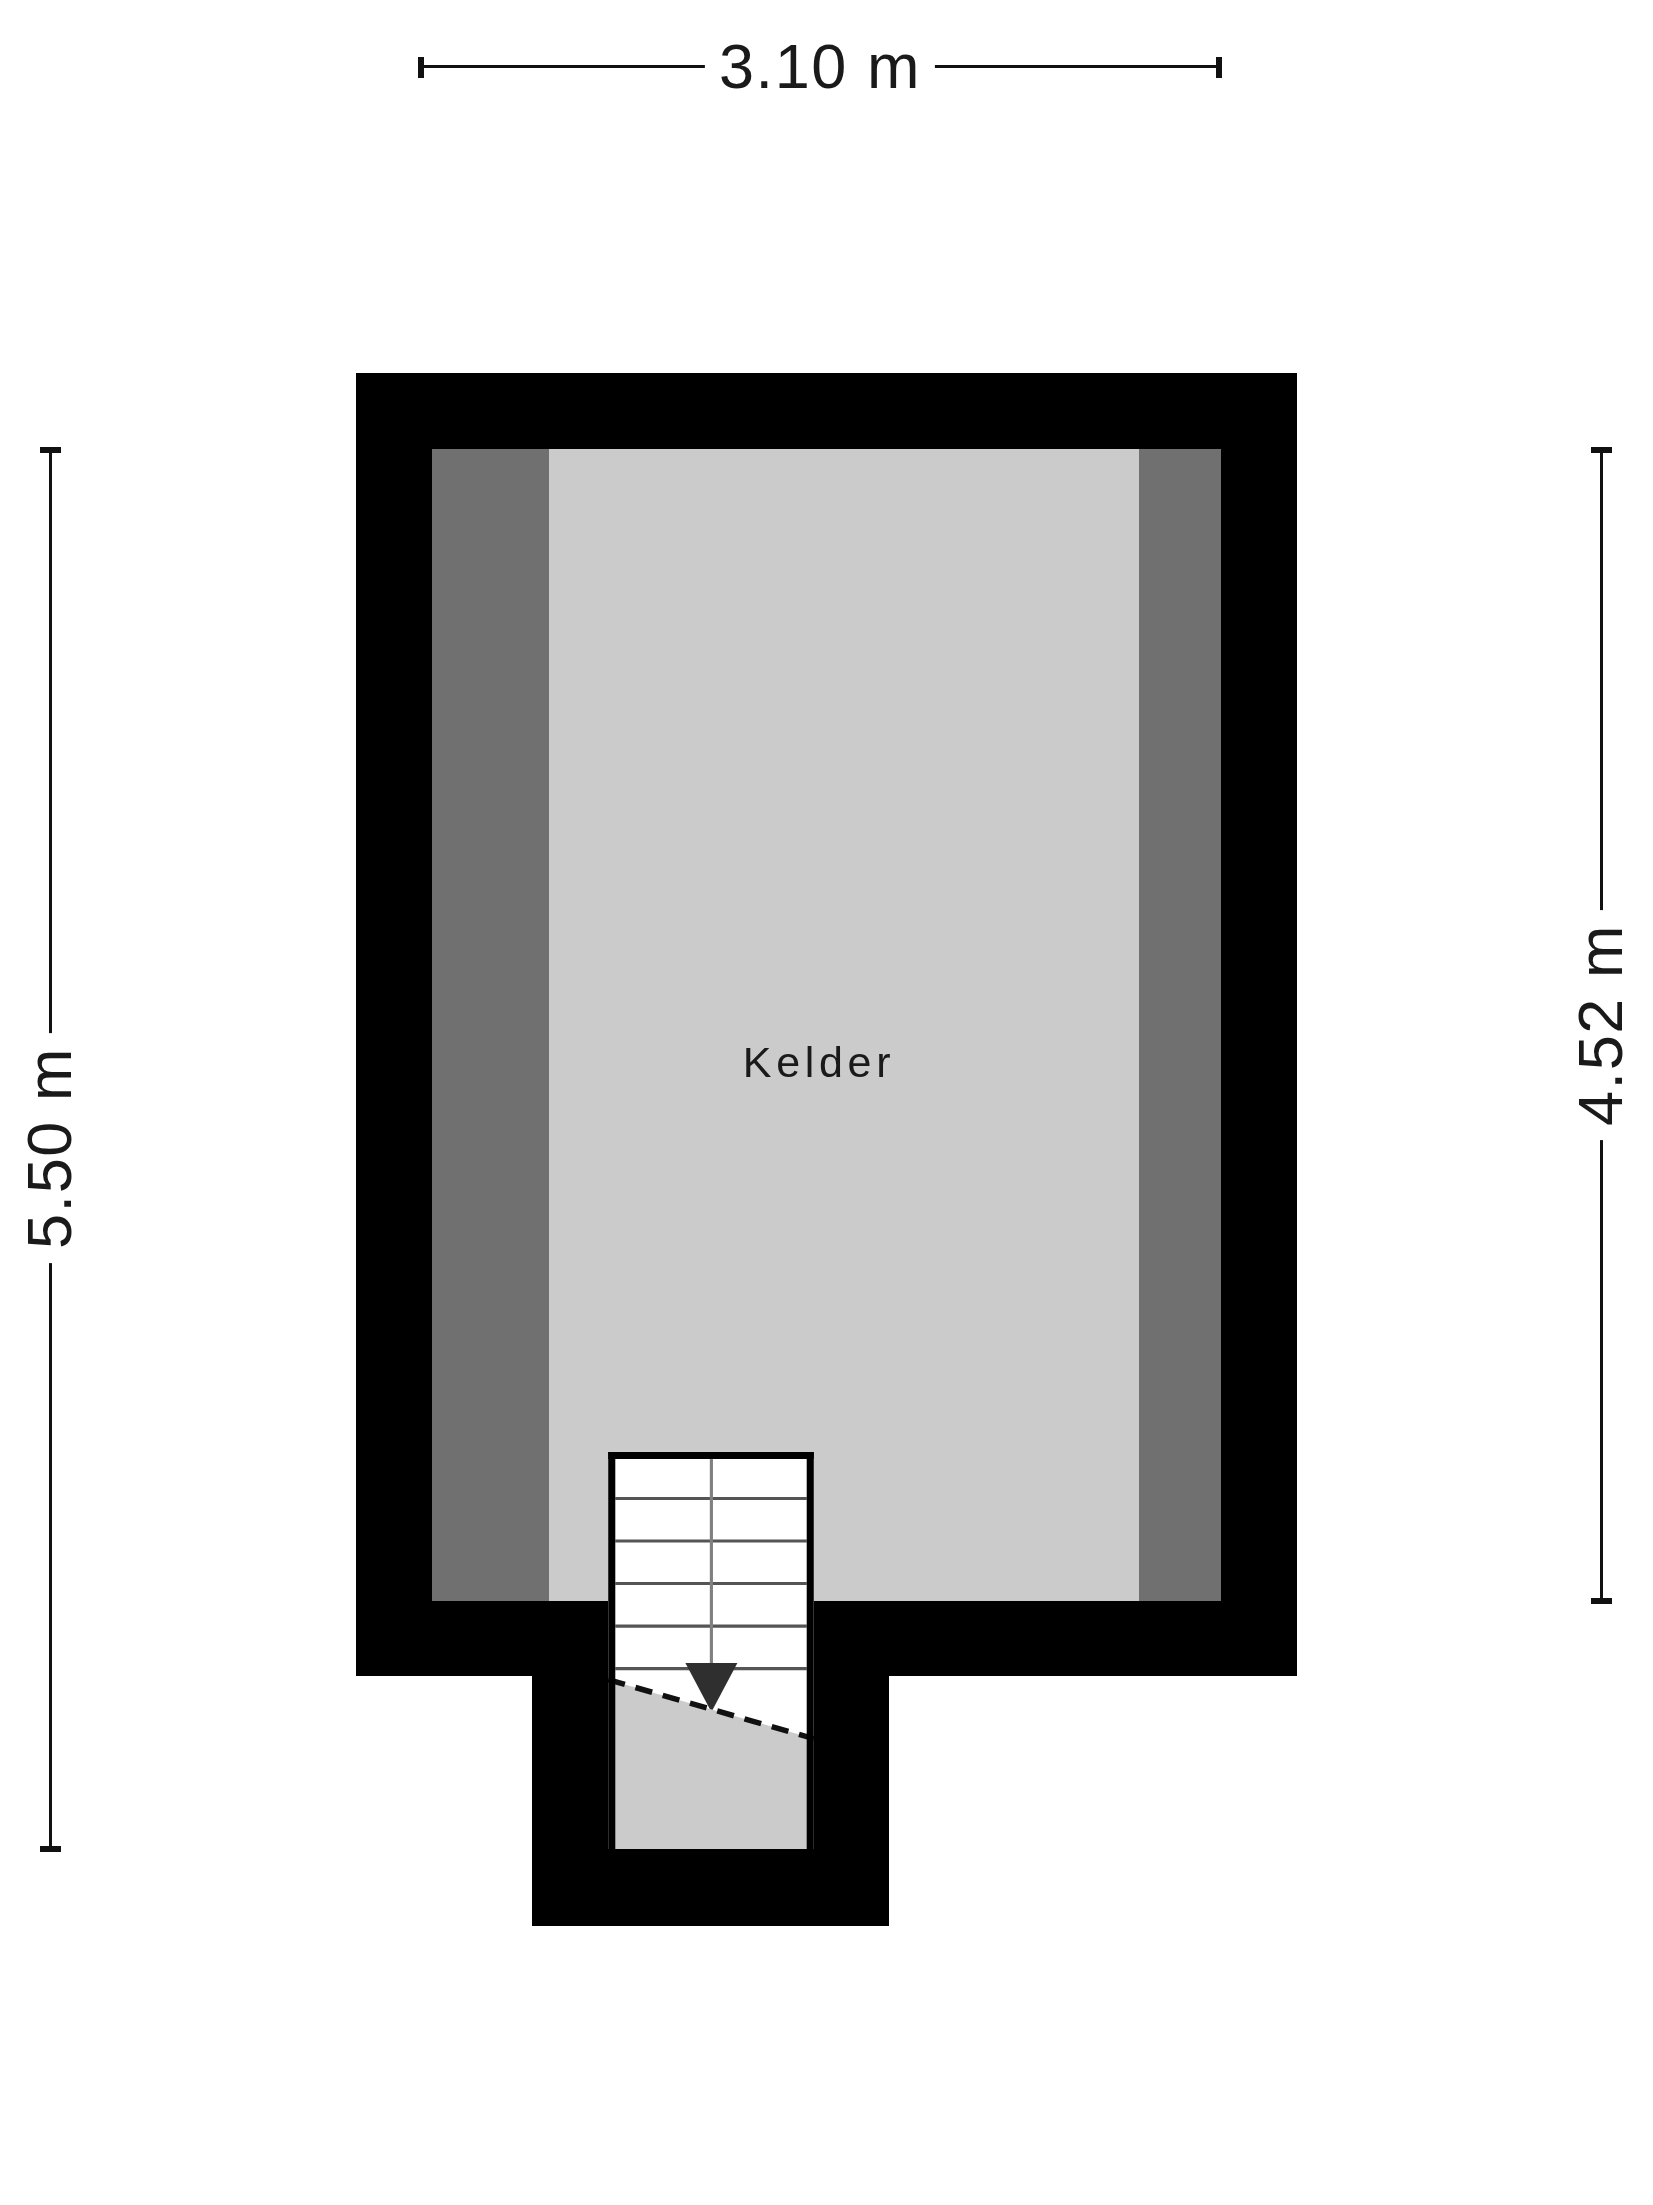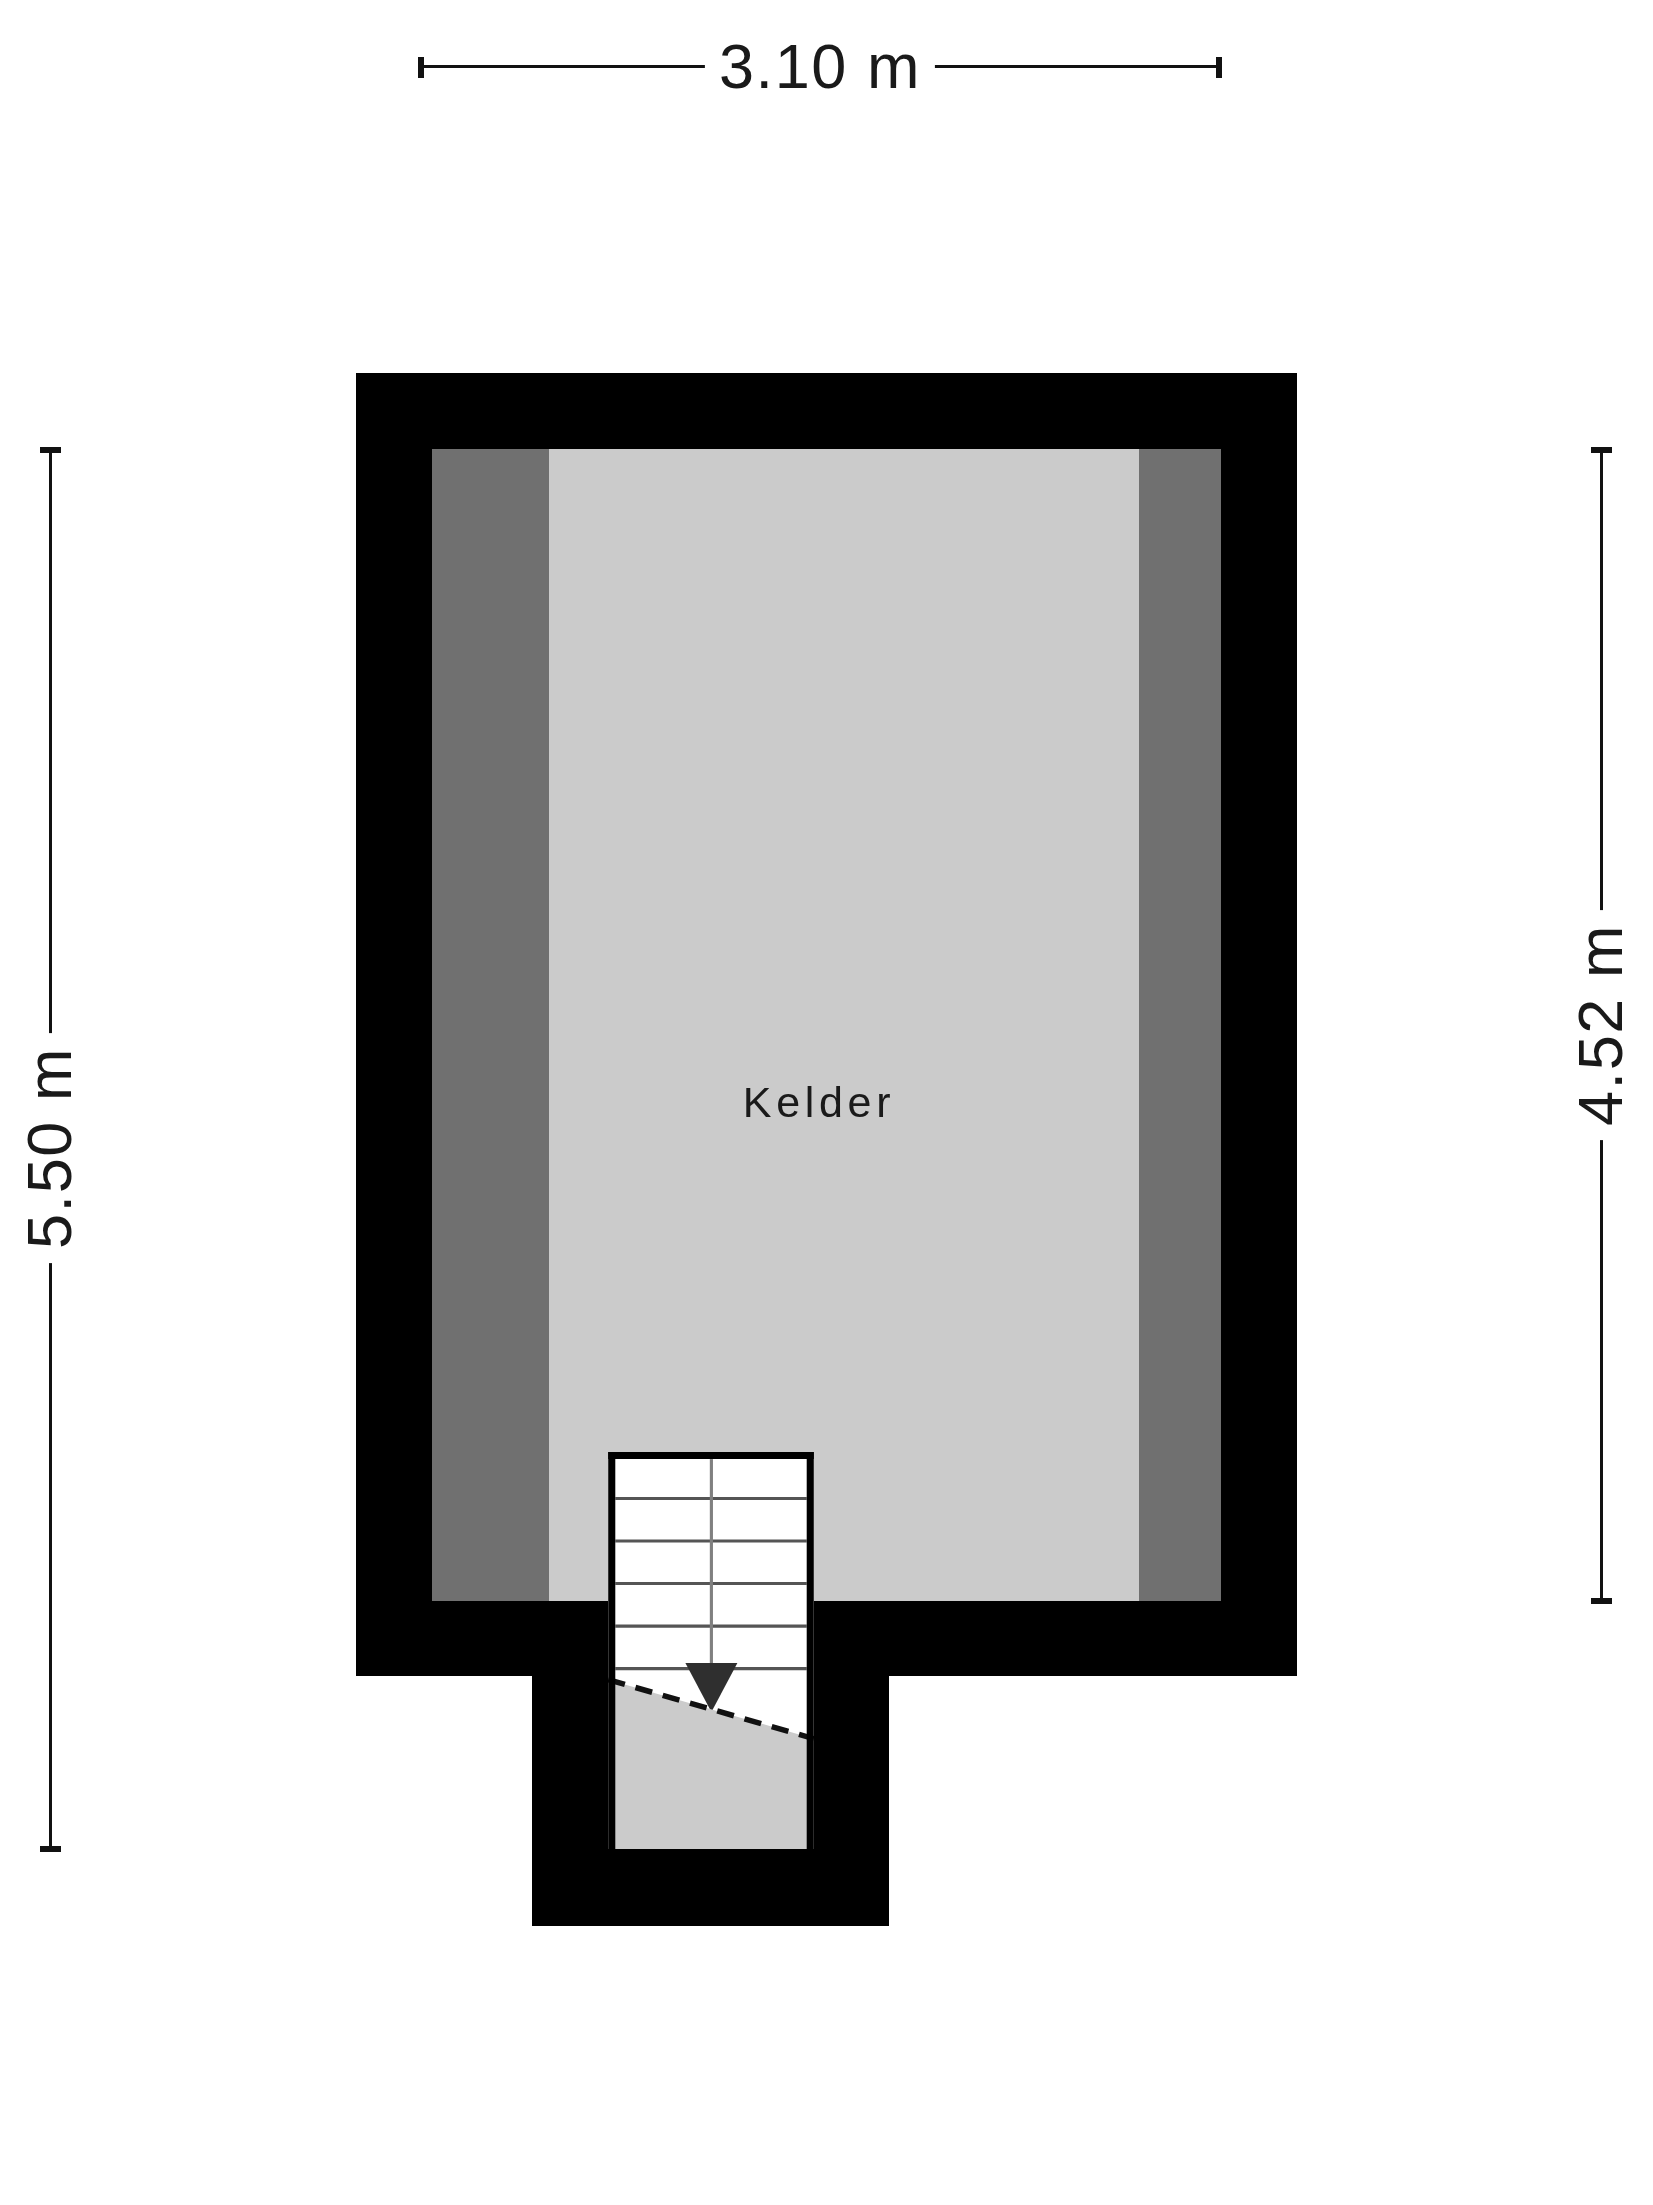--- a/index.html
+++ b/index.html
@@ -28,21 +28,21 @@
   .dim-label.horiz{transform:translate(-50%,-50%);}
   .dim-label.vert{transform:translate(-50%,-50%) rotate(-90deg);}
 
   
   .outer-wall{position:absolute;left:356px;top:373px;width:941px;height:1303px;background:var(--wall);}
   .strip-left{position:absolute;left:432px;top:449px;width:117px;height:1152px;background:var(--wall-shade);}
   .floor{position:absolute;left:549px;top:449px;width:590px;height:1152px;background:var(--floor);}
   .strip-right{position:absolute;left:1139px;top:449px;width:82px;height:1152px;background:var(--wall-shade);}
   .room-label{
     position:absolute;left:819px;top:1062px;transform:translate(-50%,-50%);
-    font-size:43px;letter-spacing:4.7px;color:var(--text);white-space:nowrap;margin-top:40px;
+    font-size:43px;letter-spacing:4.7px;color:var(--text);white-space:nowrap;
   }
   .bumpout{position:absolute;left:532px;top:1676px;width:357px;height:250px;background:var(--wall);}
   .stairwell{position:absolute;left:608px;top:1452px;width:206px;height:397px;background:var(--stair-bg);}
   .stairwell svg{display:block;}
 </style>
 </head>
 <body>
 
 <div class="abs" style="left:0;top:0;width:1628px;height:2205px;">
 

